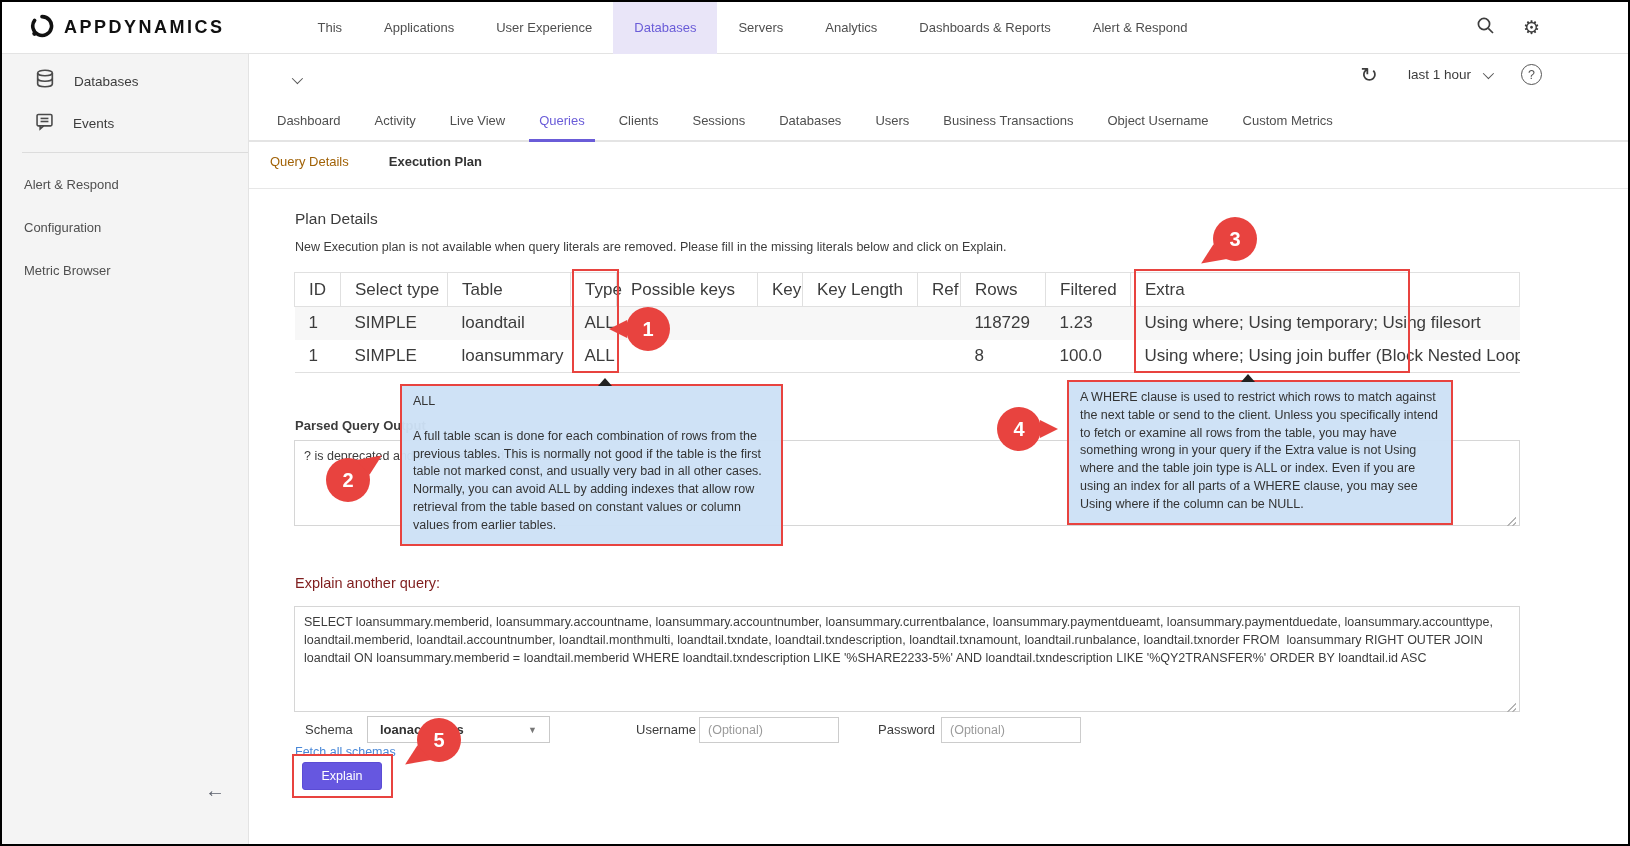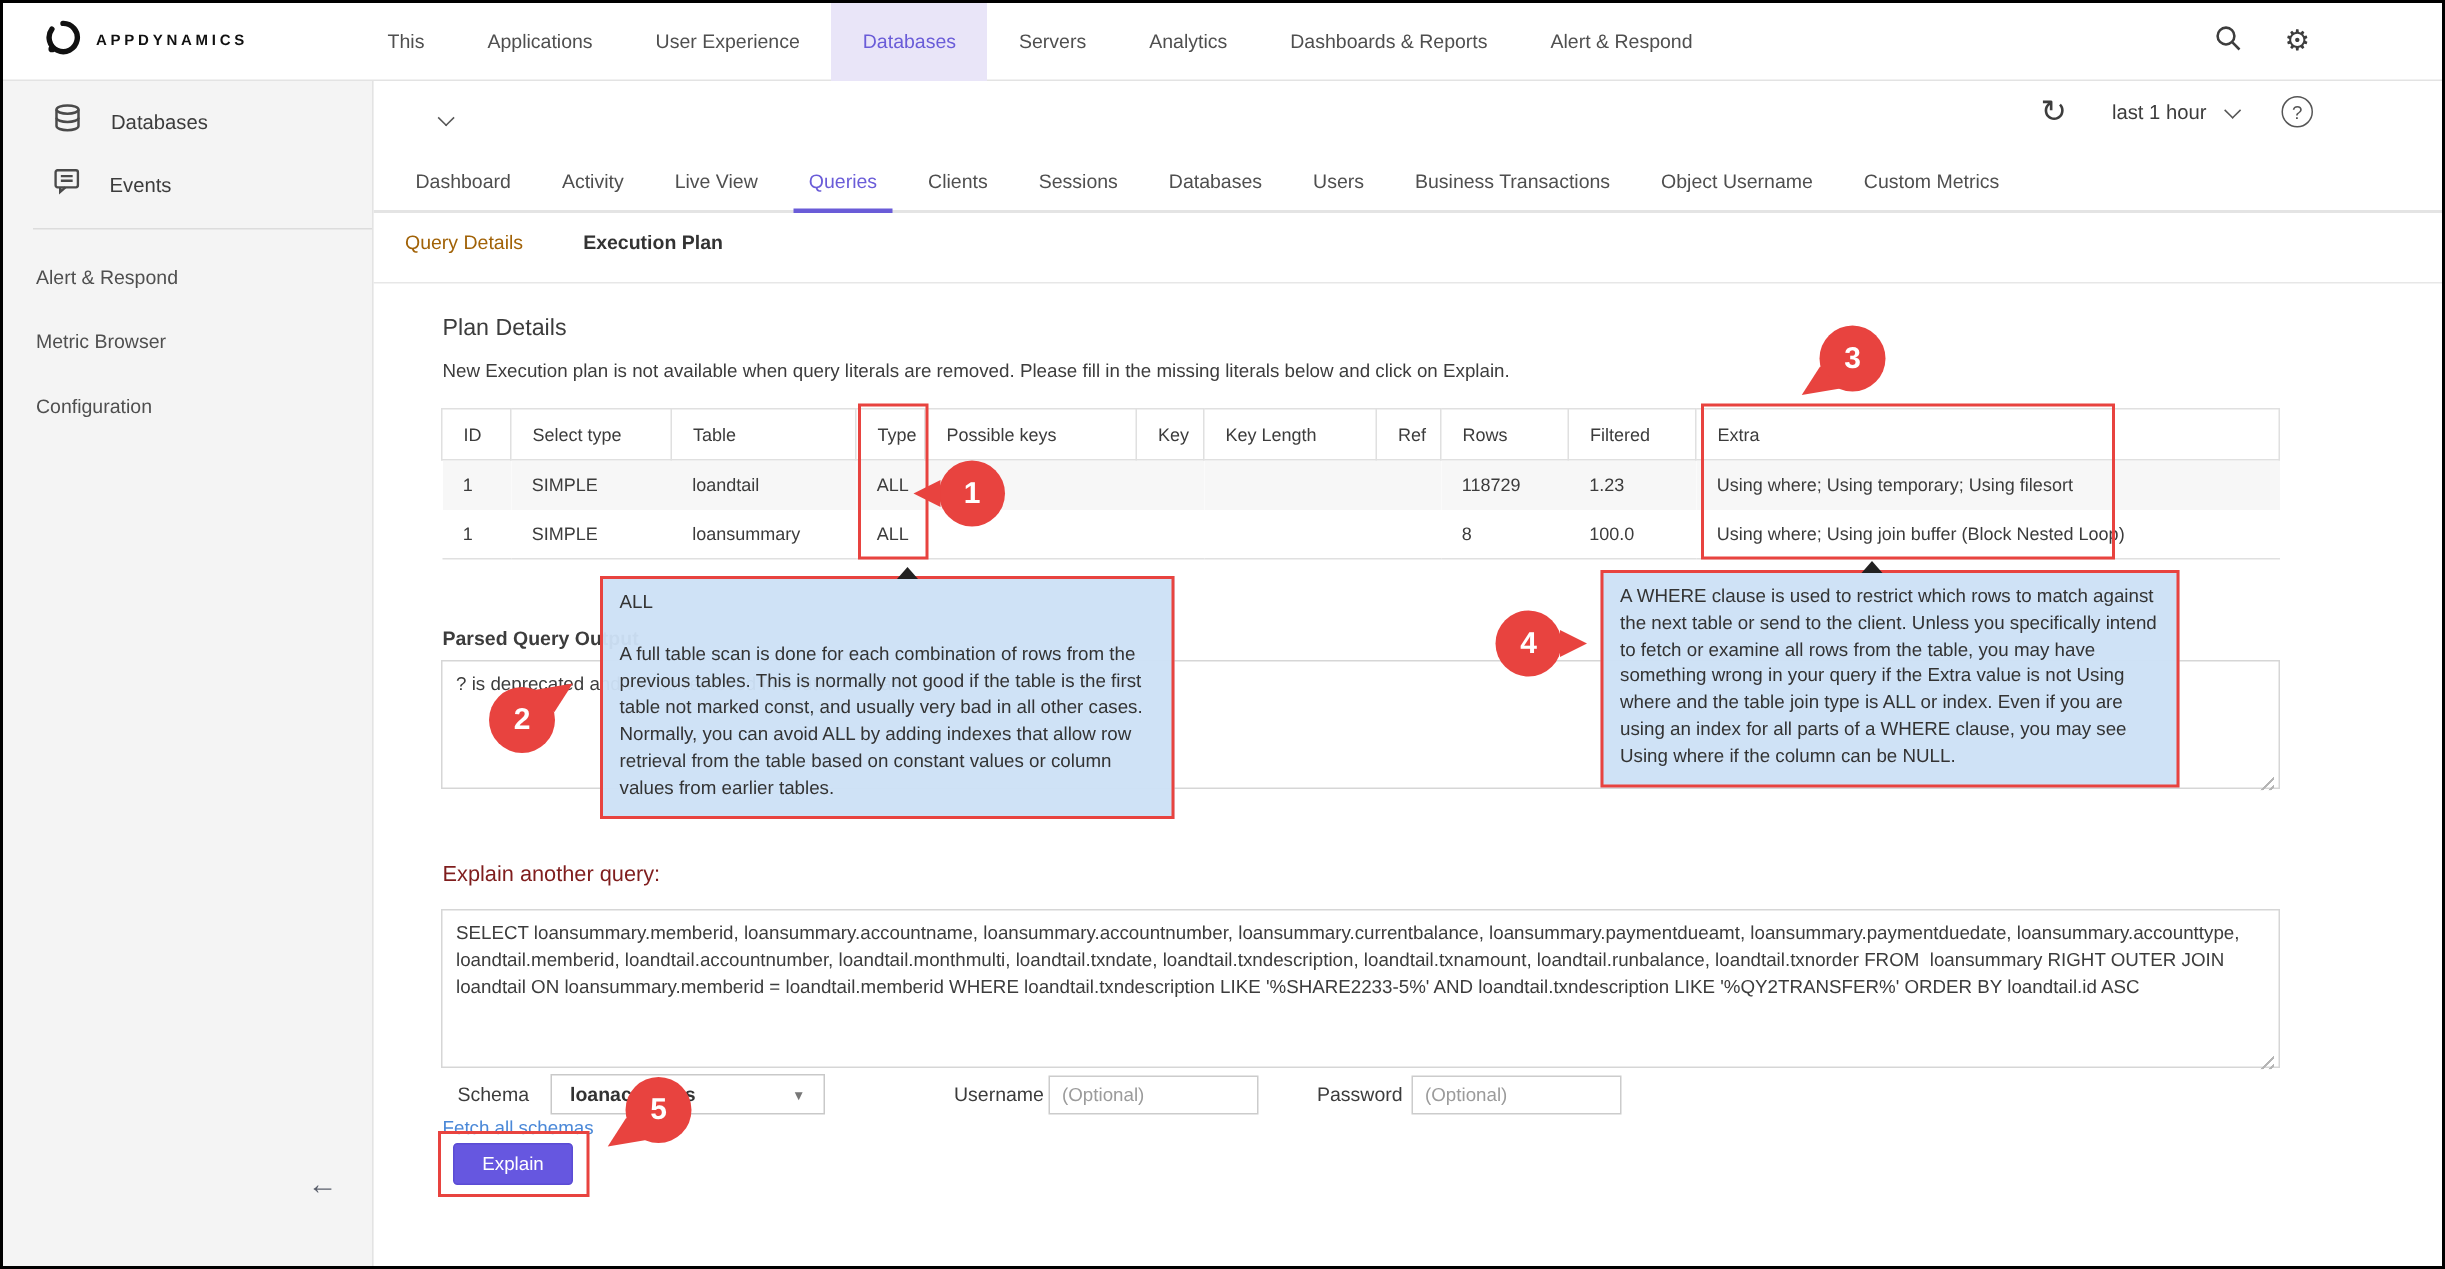--- a/index.html
+++ b/index.html
@@ -3,21 +3,21 @@
 <meta charset="utf-8">
 <style>
   * { margin:0; padding:0; box-sizing:border-box; }
   html,body { background:#fff; }
   body { font-family:"Liberation Sans","DejaVu Sans",sans-serif; color:#3c3c3c; }
   .frame { position:relative; width:1630px; height:846px; border:2px solid #000; background:#fff; overflow:hidden; }
 
   
   .topnav { position:absolute; top:0; left:0; right:0; height:52px; background:#fff; border-bottom:1px solid #e3e3e3; display:flex; align-items:center; z-index:40; }
   .brand { display:flex; align-items:center; margin-left:28px; cursor:pointer; }
-  .brand-text { font-size:10px; font-weight:700; letter-spacing:2.5px; color:#111; margin-left:10px; }
+  .brand-text { font-size:18px; font-weight:700; letter-spacing:2.5px; color:#111; margin-left:10px; }
   .nav-items { display:flex; height:52px; margin-left:72px; }
   .nav-item { display:flex; align-items:center; padding:0 21px; font-size:13px; color:#4f4f4f; cursor:pointer; white-space:nowrap; }
   .nav-item.active { background:#e9e5f8; color:#6a5cd8; }
   .nav-right { margin-left:auto; display:flex; align-items:center; gap:28px; padding-right:88px; }
   .glyph-icon { font-size:19px; color:#3d3d3d; line-height:1; cursor:pointer; }
 
   
   .sidebar { position:absolute; top:52px; left:0; width:247px; bottom:0; background:#f4f4f4; border-right:1px solid #e3e3e3; z-index:35; }
   .side-item { display:flex; align-items:center; height:42px; padding-left:32px; cursor:pointer; }
   .side-item:first-child { margin-top:6px; }
@@ -44,21 +44,21 @@
 
   .subtabs { position:absolute; top:100px; left:21px; display:flex; gap:40px; }
   .subtab { font-size:13px; color:#a16207; cursor:pointer; }
   .subtab.active { font-weight:700; color:#333; }
   .subtab-divider { position:absolute; top:134px; left:0; right:0; height:1px; background:#e7e7e7; }
 
   .plan-heading { position:absolute; top:156px; left:46px; font-size:15.5px; font-weight:500; color:#3c3c3c; }
   .plan-note { position:absolute; top:186px; left:46px; font-size:12.5px; color:#3c3c3c; }
 
   
-  .plan-table { position:absolute; top:218px; left:45px; width:1226px; border-collapse:collapse; table-layout:fixed; font-size:12px; z-index:1; }
+  .plan-table { position:absolute; top:218px; left:45px; width:1226px; border-collapse:collapse; table-layout:fixed; font-size:17px; z-index:1; }
   .plan-table th { font-weight:400; color:#3c3c3c; text-align:left; padding:0 0 0 14px; height:34px; border:1px solid #e0e0e0; border-left:none; background:#fff; }
   .plan-table th:first-child { border-left:1px solid #e0e0e0; }
   .plan-table td { color:#3c3c3c; text-align:left; padding:0 0 0 14px; height:33px; border:none; overflow:hidden; white-space:nowrap; }
   .plan-table tr.r1 td { background:#f7f7f7; }
   .plan-table tr.r2 td { border-bottom:1px solid #e0e0e0; }
   .cell-link { color:#4a88d8; cursor:pointer; }
 
   
   .hl-box { position:absolute; border:2px solid #e8433f; z-index:20; pointer-events:none; }
   .co { position:absolute; width:44px; height:44px; border-radius:50%; background:#e8433f; color:#fff; font-size:20px; font-weight:700; display:flex; align-items:center; justify-content:center; z-index:30; }
@@ -147,22 +147,22 @@
             <rect x="3.5" y="4" width="17" height="13" rx="1.5"></rect>
             <path d="M7 17 v3.5 L11 17"></path>
             <line x1="7.5" y1="8.5" x2="16.5" y2="8.5"></line>
             <line x1="7.5" y1="12" x2="16.5" y2="12"></line>
           </svg>
       </span>
       <span class="lbl">Events</span>
     </div>
     <div class="side-divider"></div>
     <a class="side-link">Alert &amp; Respond</a>
+    <a class="side-link">Configuration</a>
     <a class="side-link">Metric Browser</a>
-    <a class="side-link">Configuration</a>
     <span class="collapse-arrow">←</span>
   </aside>
 
   <div class="main">
 
     <div class="query-header">
       <span class="chev"></span>
     </div>
     <div class="header-right">
       <span class="glyph-icon" style="font-size:21px;">↻</span>

